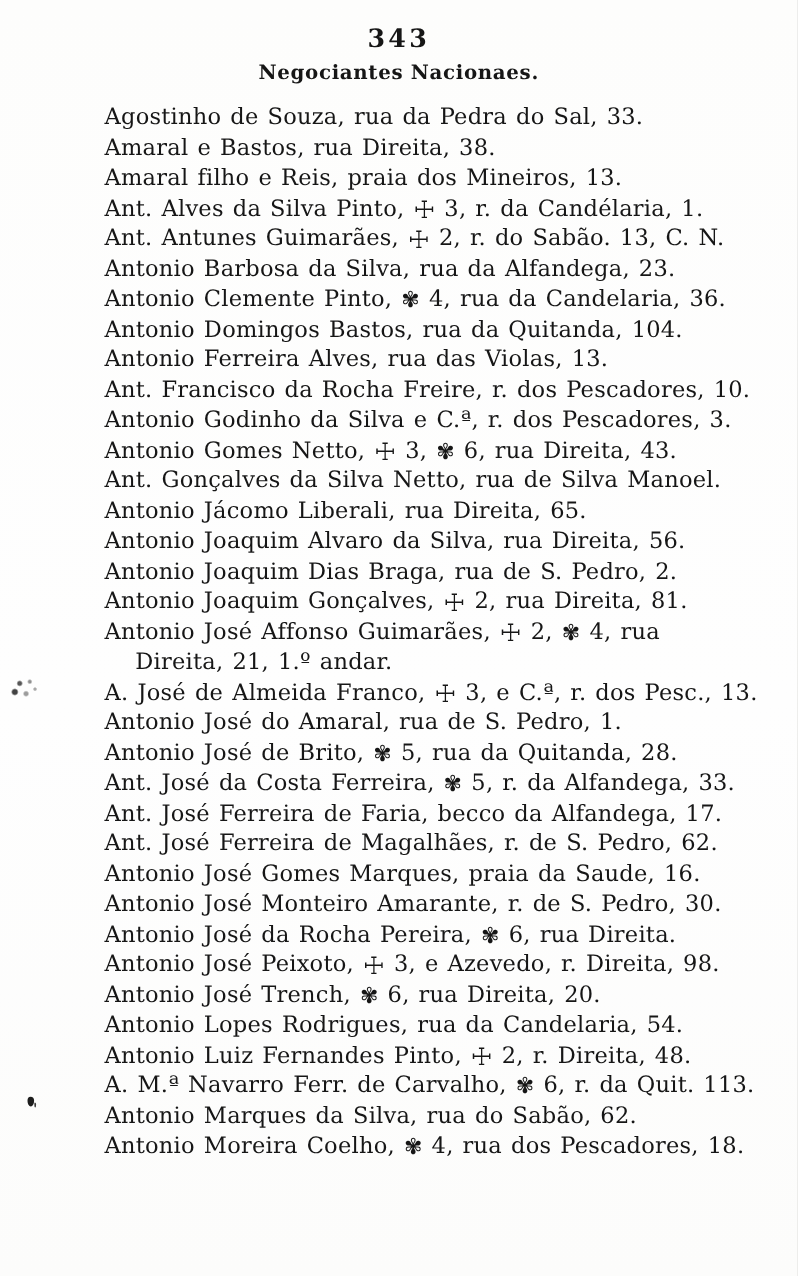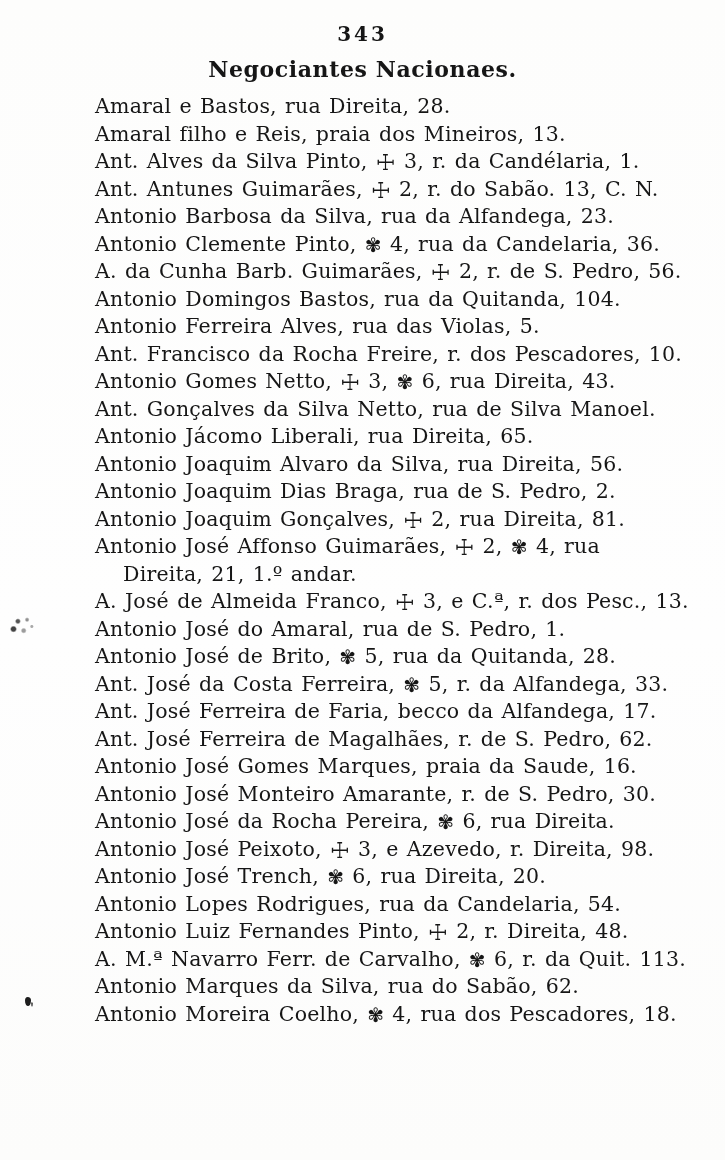--- a/index.html
+++ b/index.html
@@ -16,31 +16,31 @@
     color: #161616;
     font-family: "DejaVu Serif", "Liberation Serif", serif;
     overflow: hidden;
   }
   .page-number {
     position: absolute;
     top: 22px;
     left: 0;
     right: 0;
     text-align: center;
-    font-size: 20px;
+    font-size: 23px;
     font-weight: bold;
     letter-spacing: 3px;
   }
   .heading {
     position: absolute;
     top: 56px;
     left: 0;
     right: 0;
     text-align: center;
-    font-size: 22px;
+    font-size: 18px;
     font-weight: bold;
     letter-spacing: 0.6px;
   }
   .directory-list {
     position: absolute;
     top: 93px;
     left: 95px;
     width: 600px;
   }
   .entry {
@@ -90,30 +90,31 @@
 </style>
 </head>
 <body>
 
 <div class="page">
   <div class="page-number">343</div>
 
   <div class="heading">Negociantes Nacionaes.</div>
 
   <div class="directory-list">
-      <p class="entry">Amaral e Bastos, rua Direita, 28.</p>
+      <p class="entry">Agostinho de Souza, rua da Pedra do Sal, 33.</p>
+      <p class="entry">Amaral e Bastos, rua Direita, 38.</p>
       <p class="entry">Amaral filho e Reis, praia dos Mineiros, 13.</p>
       <p class="entry">Ant. Alves da Silva Pinto, <span class="sym cross">☩</span> 3, r. da Candélaria, 1.</p>
       <p class="entry">Ant. Antunes Guimarães, <span class="sym cross">☩</span> 2, r. do Sabão. 13, C. N.</p>
       <p class="entry">Antonio Barbosa da Silva, rua da Alfandega, 23.</p>
       <p class="entry">Antonio Clemente Pinto, <span class="sym rosette">✾</span> 4, rua da Candelaria, 36.</p>
-      <p class="entry">A. da Cunha Barb. Guimarães, <span class="sym cross">☩</span> 2, r. de S. Pedro, 56.</p>
       <p class="entry">Antonio Domingos Bastos, rua da Quitanda, 104.</p>
-      <p class="entry">Antonio Ferreira Alves, rua das Violas, 5.</p>
+      <p class="entry">Antonio Ferreira Alves, rua das Violas, 13.</p>
       <p class="entry">Ant. Francisco da Rocha Freire, r. dos Pescadores, 10.</p>
+      <p class="entry">Antonio Godinho da Silva e C.ª, r. dos Pescadores, 3.</p>
       <p class="entry">Antonio Gomes Netto, <span class="sym cross">☩</span> 3, <span class="sym rosette">✾</span> 6, rua Direita, 43.</p>
       <p class="entry">Ant. Gonçalves da Silva Netto, rua de Silva Manoel.</p>
       <p class="entry">Antonio Jácomo Liberali, rua Direita, 65.</p>
       <p class="entry">Antonio Joaquim Alvaro da Silva, rua Direita, 56.</p>
       <p class="entry">Antonio Joaquim Dias Braga, rua de S. Pedro, 2.</p>
       <p class="entry">Antonio Joaquim Gonçalves, <span class="sym cross">☩</span> 2, rua Direita, 81.</p>
       <p class="entry">Antonio José Affonso Guimarães, <span class="sym cross">☩</span> 2, <span class="sym rosette">✾</span> 4, rua<br>Direita, 21, 1.º andar.</p>
       <p class="entry">A. José de Almeida Franco, <span class="sym cross">☩</span> 3, e C.ª, r. dos Pesc., 13.</p>
       <p class="entry">Antonio José do Amaral, rua de S. Pedro, 1.</p>
       <p class="entry">Antonio José de Brito, <span class="sym rosette">✾</span> 5, rua da Quitanda, 28.</p>

